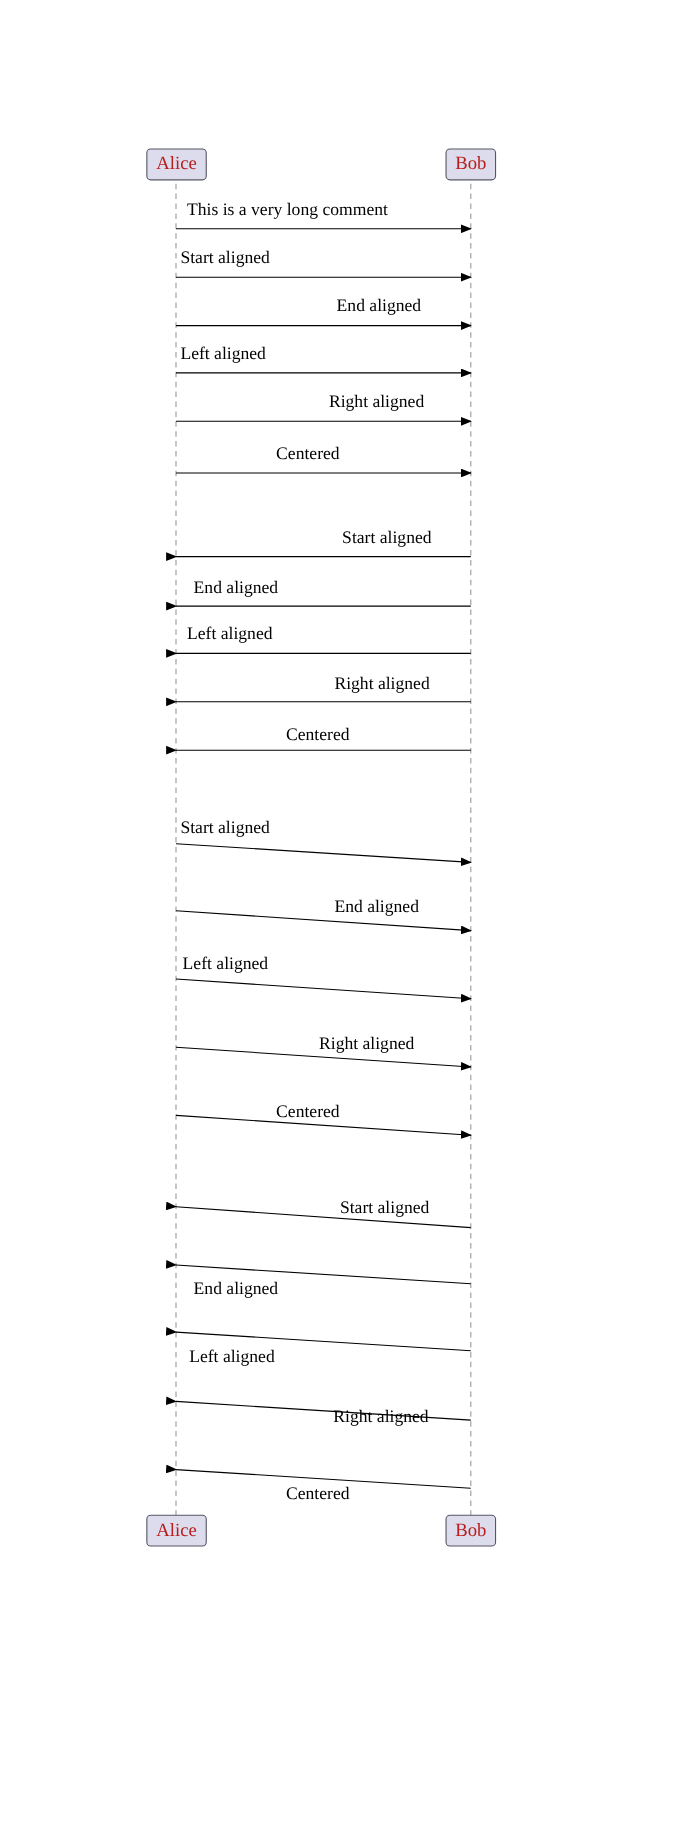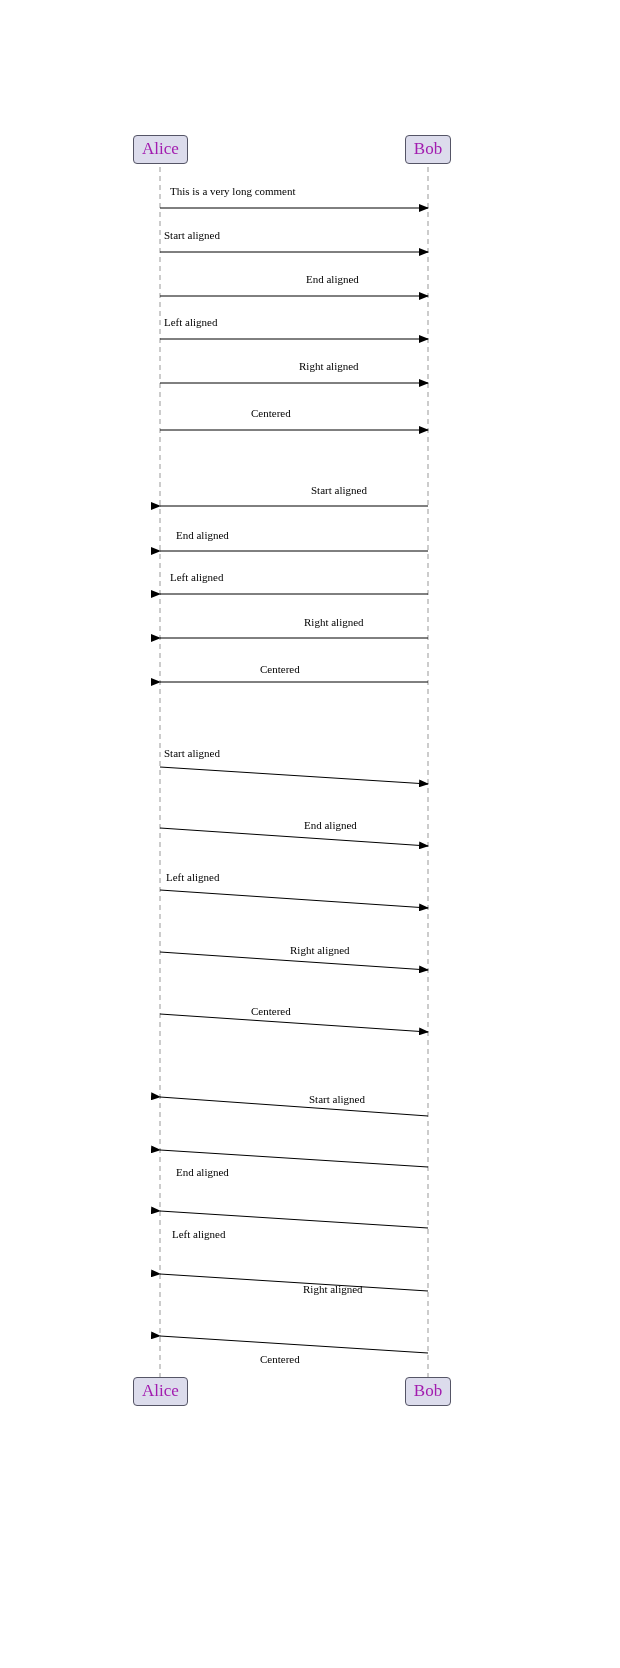--- a/index.html
+++ b/index.html
@@ -25,27 +25,27 @@
   .actor-box {
     position: absolute;
     box-sizing: border-box;
     background: #dcdcec;
     border: 1px solid #555566;
     border-radius: 4px;
     font-family: "Liberation Serif", serif;
     font-size: 17px;
     line-height: 26px;
     text-align: center;
-    color: #a21caf;
+    color: #b91c1c;
     white-space: nowrap;
   }
   .msg-label {
     position: absolute;
     font-family: "Liberation Serif", serif;
-    font-size: 11px;
+    font-size: 16px;
     color: #000000;
     white-space: nowrap;
     line-height: 18px;
   }
   svg { display: block; }
 </style>
 </head>
 <body>
 
 <div id="diagram">

